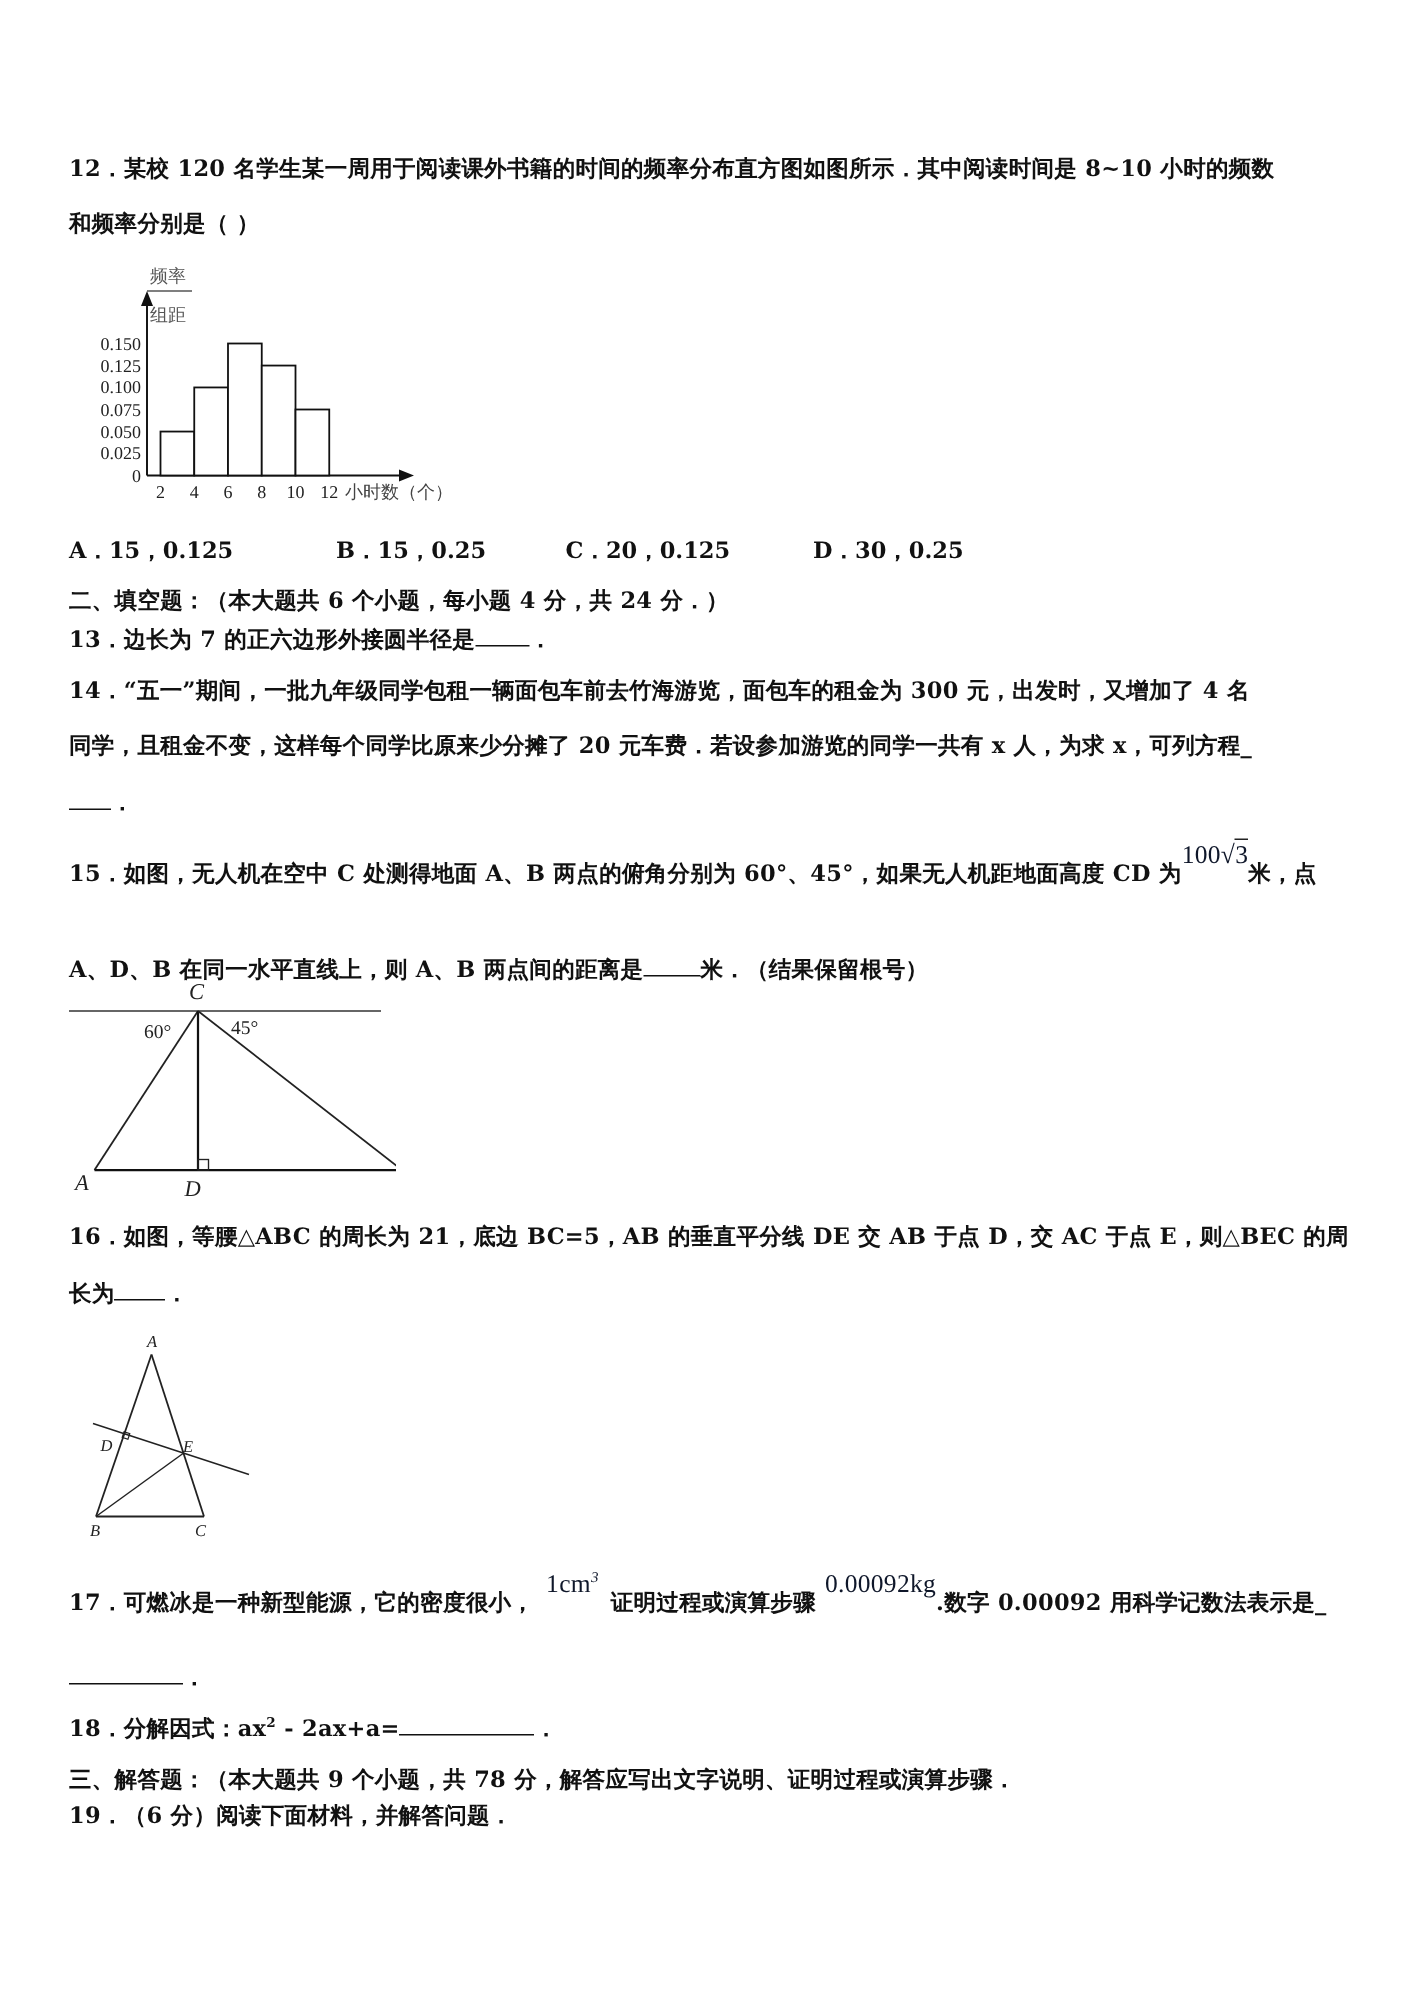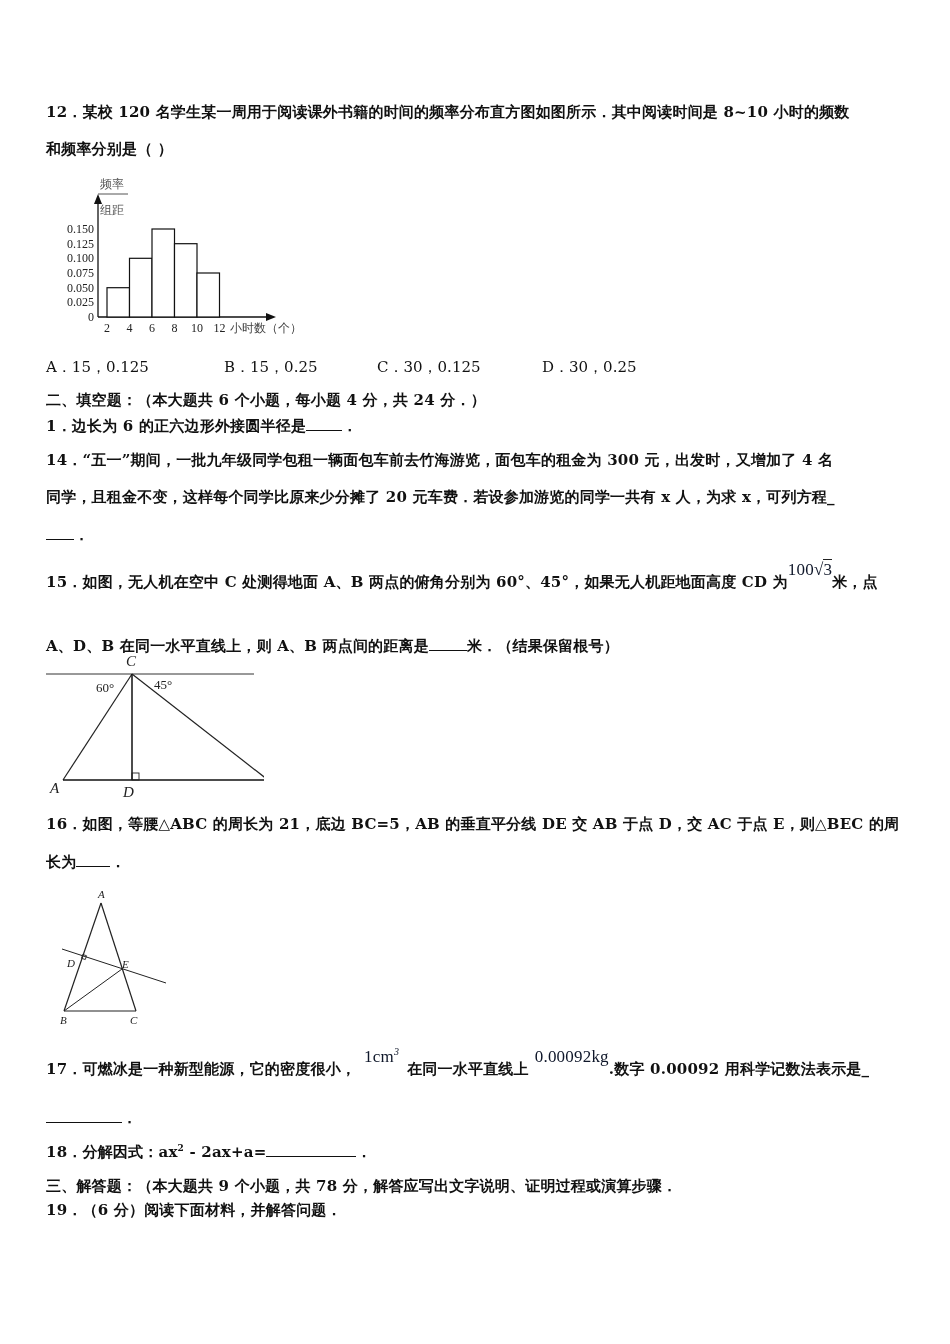--- a/index.html
+++ b/index.html
@@ -3,21 +3,21 @@
 <meta charset="utf-8">
 <style>
   html, body { margin: 0; padding: 0; background: #ffffff; }
   body { width: 950px; height: 1344px; position: relative; overflow: hidden;
          font-family: "DejaVu Serif", "Liberation Serif", serif; color: #111; }
   .line { position: absolute; left: 46px; font-size: 15px; font-weight: bold; white-space: nowrap; letter-spacing: 0.2px; }
   .math { font-family: "Liberation Serif", serif; font-weight: normal; font-style: italic; font-size: 17px; color: #0f172a; position: relative; }
   .math.up { top: -12px; }
   .math .n { font-style: normal; }
   .blank { display: inline-block; border-bottom: 1.5px solid #111; height: 14px; vertical-align: baseline; }
-  .opt { position: absolute; top: 358px; font-size: 15px; font-weight: normal; white-space: nowrap; }
+  .opt { position: absolute; top: 358px; font-size: 15px; font-weight: bold; white-space: nowrap; }
   svg text { font-family: "Liberation Serif", serif; }
   .fig { position: absolute; }
 </style>
 </head>
 <body>
 
 <div class="line" style="top:103px;">12．某校 120 名学生某一周用于阅读课外书籍的时间的频率分布直方图如图所示．其中阅读时间是 8~10 小时的频数</div>
 <div class="line" style="top:140px;text-align:center;">和频率分别是（   ）</div>
 
 <svg class="fig" style="left:46px; top:172px;" width="280" height="165" viewBox="0 0 280 165">
@@ -55,27 +55,27 @@
     <text x="106" y="160">6</text>
     <text x="128.5" y="160">8</text>
     <text x="151" y="160">10</text>
     <text x="173.5" y="160">12</text>
   </g>
   <text x="184" y="160" font-size="12" fill="#444">小时数（个）</text>
 </svg>
 
 <div class="opt" style="left:46px;">A．15，0.125</div>
 <div class="opt" style="left:212px;margin-left:12px;">B．15，0.25</div>
-<div class="opt" style="left:377px;">C．30，0.125</div>
+<div class="opt" style="left:377px;">C．20，0.125</div>
 <div class="opt" style="left:542px;">D．30，0.25</div>
 
 <div class="line" style="top:391px;">二、填空题：（本大题共 6 个小题，每小题 4 分，共 24 分．）</div>
 
 <div class="line" style="top:416px;">
-  <span>1．边长为 6 的正六边形外接圆半径是</span><span class="blank" style="width:36px;"></span><span>．</span>
+  <span>13．边长为 7 的正六边形外接圆半径是</span><span class="blank" style="width:36px;"></span><span>．</span>
 </div>
 
 <div class="line" style="top:451px;">14．“五一”期间，一批九年级同学包租一辆面包车前去竹海游览，面包车的租金为 300 元，出发时，又增加了 4 名</div>
 <div class="line" style="top:488px;">同学，且租金不变，这样每个同学比原来少分摊了 20 元车费．若设参加游览的同学一共有 x 人，为求 x，可列方程_</div>
 <div class="line" style="top:525px;">
   <span class="blank" style="width:28px;"></span><span>．</span>
 </div>
 
 <div class="line" style="top:572px;">
   <span>15．如图，无人机在空中 C 处测得地面 A、B 两点的俯角分别为 60°、45°，如果无人机距地面高度 CD 为</span><span class="math up"><span class="n">100</span>√<span class="n" style="border-top:1px solid #222;">3</span></span><span>米，点</span>
@@ -118,21 +118,21 @@
   <g font-size="11" font-style="italic" fill="#222">
     <text x="46" y="12">A</text>
     <text x="15" y="81">D</text>
     <text x="70" y="82">E</text>
     <text x="8" y="138">B</text>
     <text x="78" y="138">C</text>
   </g>
 </svg>
 
 <div class="line" style="top:1058px;">
-  <span>17．可燃冰是一种新型能源，它的密度很小，</span><span class="math up" style="margin:0 8px 0 8px;"><span class="n">1cm</span><sup style="font-size:10px;">3</sup></span><span>在同一水平直线上</span><span class="math up" style="margin:0 0 0 6px; font-style:normal;">0.00092kg</span><span>.数字 0.00092 用科学记数法表示是_</span>
+  <span>17．可燃冰是一种新型能源，它的密度很小，</span><span class="math up" style="margin:0 8px 0 8px;"><span class="n">1cm</span><sup style="font-size:10px;">3</sup></span><span>证明过程或演算步骤</span><span class="math up" style="margin:0 0 0 6px; font-style:normal;">0.00092kg</span><span>.数字 0.00092 用科学记数法表示是_</span>
 </div>
 <div class="line" style="top:1108px;">
   <span class="blank" style="width:76px;"></span><span>．</span>
 </div>
 
 <div class="line" style="top:1142px;">
   <span>18．分解因式：ax</span><sup style="font-size:9px;">2</sup><span> - 2ax+a=</span><span class="blank" style="width:90px;"></span><span>．</span>
 </div>
 
 <div class="line" style="top:1177px;">三、解答题：（本大题共 9 个小题，共 78 分，解答应写出文字说明、证明过程或演算步骤．</div>

